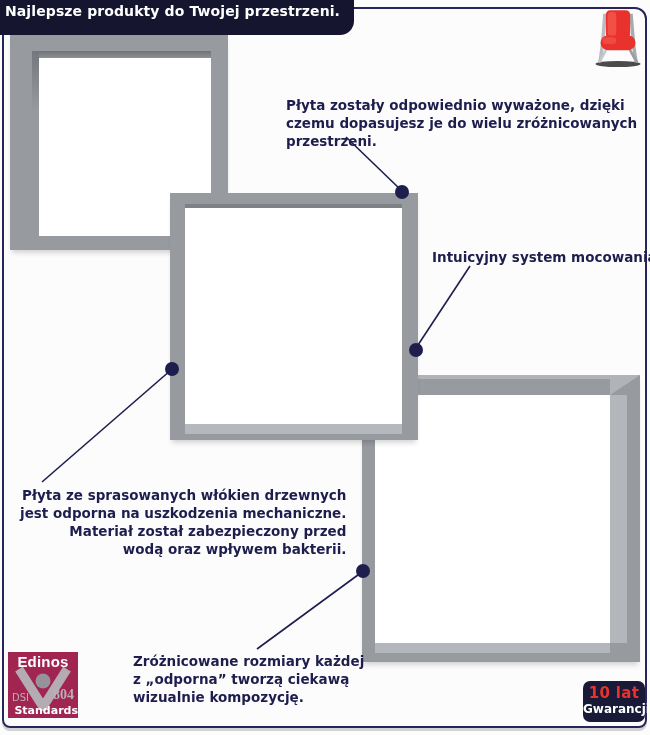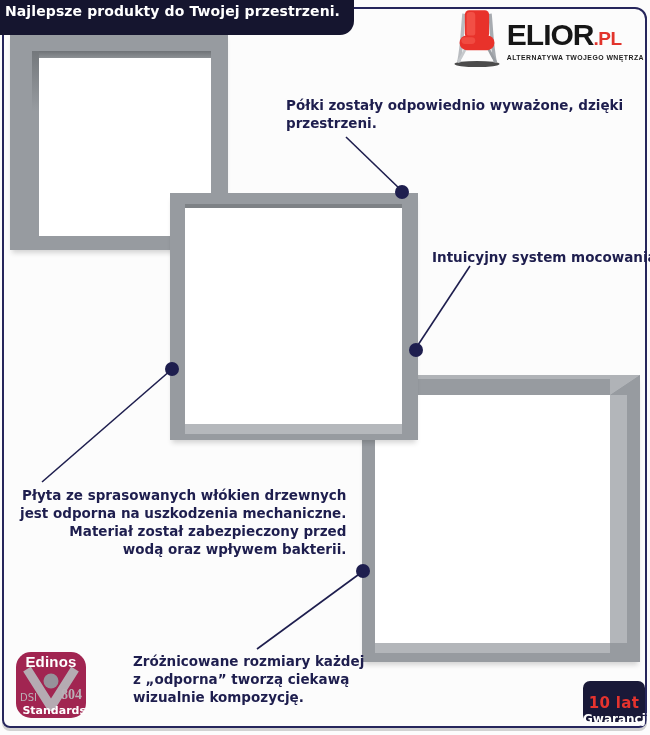--- a/index.html
+++ b/index.html
@@ -49,29 +49,29 @@
   #cube-mid .shade-bottom-light{left:15px;right:16px;bottom:6px;height:10px;background:#b5b8bc;}
   
   .callouts{position:absolute;left:0;top:0;width:650px;height:735px;z-index:40;}
   
   .note{position:absolute;z-index:60;color:#1e1e4e;font-weight:bold;font-size:13.5px;line-height:18px;white-space:nowrap;}
   #note-balance{left:286px;top:96px;}
   #note-mounting{left:432px;top:248px;}
   #note-material{left:20px;top:486px;text-align:right;}
   #note-sizes{left:133px;top:652px;}
   
-  #edinos{position:absolute;left:16px;top:652px;width:70px;height:66px;background:#a12551;z-index:60;border-radius:15px;}
+  #edinos{position:absolute;left:8px;top:652px;width:70px;height:66px;background:#a12551;z-index:60;}
   .ed-title{text-align:center;color:#fff;font-weight:bold;font-size:15px;line-height:17px;margin-top:1px;font-family:"Liberation Sans",sans-serif;letter-spacing:.2px;}
   .ed-v{position:absolute;left:7px;top:15px;}
   .ed-dsi{position:absolute;left:4px;bottom:15px;color:#b9b0b6;font-size:10px;font-weight:normal;}
   .ed-804{position:absolute;right:4px;bottom:15px;color:#b9b0b6;font-size:14px;font-weight:bold;font-family:Liberation Serif, serif;}
   .ed-std{position:absolute;bottom:1px;width:100%;text-align:right;color:#fff;font-weight:bold;font-size:11px;}
   
   #warranty{position:absolute;left:583px;top:681px;width:62px;height:41px;background:#191938;border-radius:7px;z-index:60;text-align:center;}
-  .w-years{color:#e5332e;font-weight:bold;font-size:15px;line-height:19px;margin-top:13px;letter-spacing:.3px;}
+  .w-years{color:#e5332e;font-weight:bold;font-size:15px;line-height:19px;margin-top:3px;letter-spacing:.3px;}
   .w-label{color:#fff;font-weight:bold;font-size:12px;line-height:13px;}
 </style>
 </head>
 <body>
 
 <div class="frame-border"></div>
 
 <div class="banner">
   <span>Najlepsze produkty do Twojej przestrzeni.</span>
 </div>
@@ -82,27 +82,20 @@
       <ellipse cx="30" cy="64" rx="26" ry="3.5" fill="#2b2b2b" opacity="0.85"></ellipse>
       <path d="M15 6 C13 26 13 42 9 62" stroke="#b9bcc0" stroke-width="4" fill="none"></path>
       <path d="M45 6 C47 26 47 42 51 62" stroke="#a7abb0" stroke-width="4" fill="none"></path>
       <path d="M17 46 C14 52 11 58 8 62" stroke="#c6c9cc" stroke-width="3" fill="none"></path>
       <path d="M43 46 C46 52 49 58 52 62" stroke="#9a9ea3" stroke-width="3" fill="none"></path>
       <rect x="16" y="2" width="28" height="32" rx="5" fill="#e8322b"></rect>
       <rect x="18" y="4" width="10" height="28" rx="4" fill="#f4564c" opacity="0.8"></rect>
       <rect x="10" y="31" width="40" height="17" rx="8" fill="#e8322b"></rect>
       <rect x="12" y="33" width="16" height="8" rx="4" fill="#f4564c" opacity="0.7"></rect>
     </svg>
-  </span>
-  <span class="logo-text">
-    <span class="brand-row">
-      <span class="brand">ELIOR</span>
-        <span class="tld">.PL</span>
-    </span>
-    <span class="tagline">ALTERNATYWA TWOJEGO WNĘTRZA</span>
   </span>
 </div>
 
 <div class="cube" id="cube-small">
   <div class="shade shade-top-dark"></div>
   <div class="shade shade-left-dark"></div>
   <div class="opening"></div>
 </div>
 <div class="cube" id="cube-large">
   <div class="shade shade-top-light"></div>
@@ -122,21 +115,22 @@
   <line x1="470" y1="266" x2="416" y2="348" stroke="#1e1e4e" stroke-width="1.6"></line>
   <line x1="171" y1="370" x2="42" y2="482" stroke="#1e1e4e" stroke-width="1.6"></line>
   <line x1="362" y1="572" x2="257" y2="649" stroke="#1e1e4e" stroke-width="1.6"></line>
   <circle cx="402" cy="192" r="7" fill="#1e1e4e"></circle>
   <circle cx="416" cy="350" r="7" fill="#1e1e4e"></circle>
   <circle cx="172" cy="369" r="7" fill="#1e1e4e"></circle>
   <circle cx="363" cy="571" r="7" fill="#1e1e4e"></circle>
 </svg>
 
 <div class="note" id="note-balance">
-  <div>Półki zostały odpowiednio wyważone, dzięki</div>
+  <div>Płyta zostały odpowiednio wyważone, dzięki</div>
+  <div>czemu dopasujesz je do wielu zróżnicowanych</div>
   <div>przestrzeni.</div>
 </div>
 <div class="note" id="note-mounting">
   <div>Intuicyjny system mocowania.</div>
 </div>
 <div class="note" id="note-material">
   <div>Płyta ze sprasowanych włókien drzewnych</div>
   <div>jest odporna na uszkodzenia mechaniczne.</div>
   <div>Materiał został zabezpieczony przed</div>
   <div>wodą oraz wpływem bakterii.</div>

